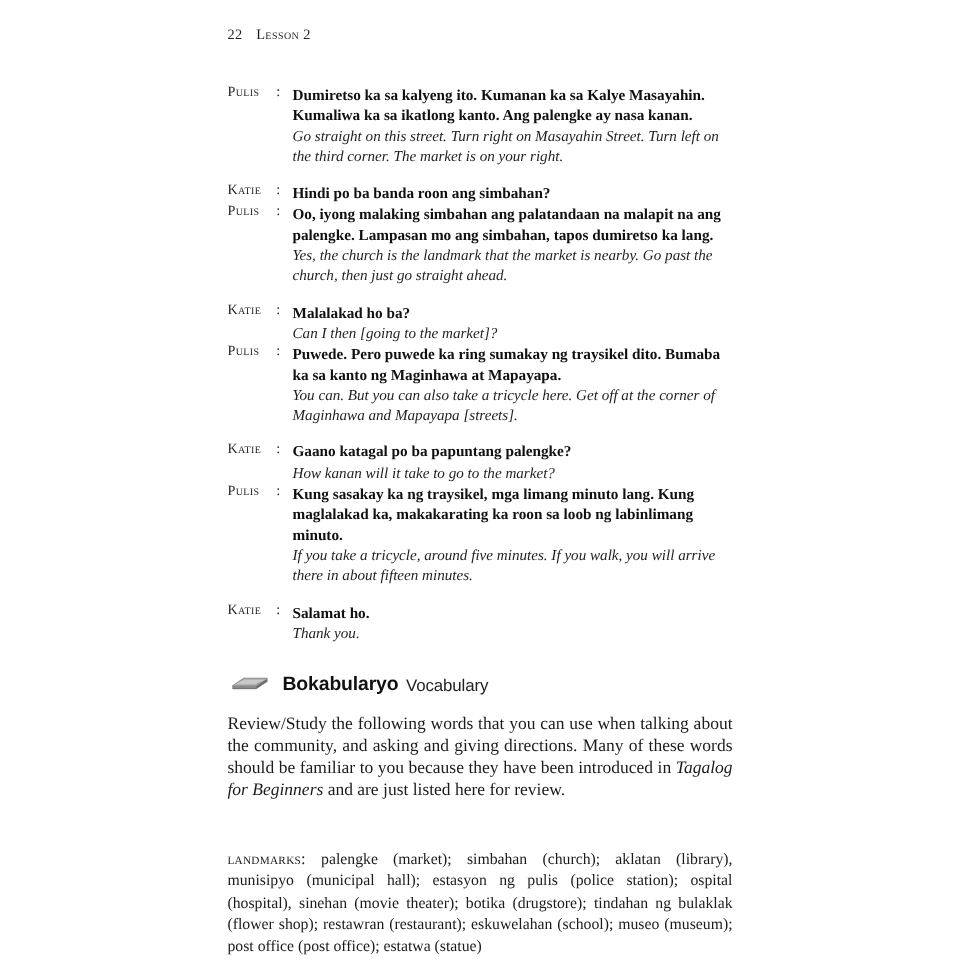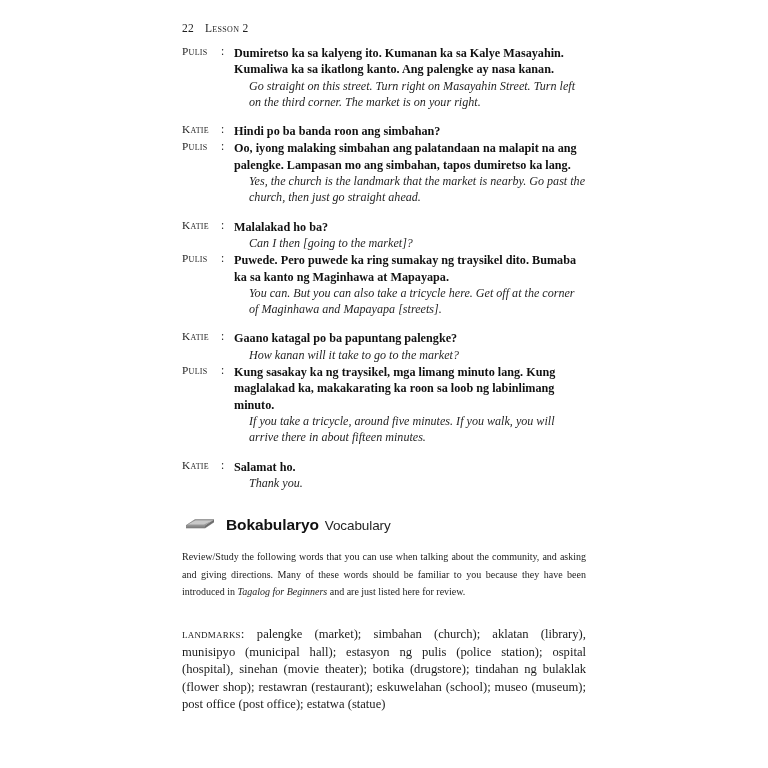--- a/index.html
+++ b/index.html
@@ -21,21 +21,21 @@
     left: 182px;
     top: 22px;
     width: 404px;
   }
 
   
   .runhead {
     font-size: 11.5px;
     letter-spacing: 0.2px;
     color: #1f1f1f;
-    margin-bottom: 11px;
+    margin-bottom: 34px;
     white-space: nowrap;
   }
   .runhead .pg {
     margin-right: 11px;
   }
   .smallcaps {
     font-variant: small-caps;
     letter-spacing: 0.35px;
   }
 
@@ -73,21 +73,20 @@
     font-weight: bold;
     font-size: 12.2px;
     line-height: 16.3px;
     color: #111111;
   }
   .en {
     font-style: italic;
     font-size: 12.1px;
     line-height: 16.3px;
     color: #1f1f1f;
-    margin-left: 15px;
   }
 
   
   .section-head {
     display: flex;
     align-items: center;
     margin-top: 25px;
     margin-bottom: 14px;
     margin-left: 3px;
   }
@@ -110,25 +109,25 @@
     font-family: "Liberation Sans", "DejaVu Sans", sans-serif;
     font-size: 13.5px;
     font-weight: normal;
     color: #1f1f1f;
     margin-left: 6px;
     letter-spacing: -0.1px;
   }
 
   
   .intro {
-    font-size: 10px;
+    font-size: 14px;
     line-height: 17.6px;
     text-align: justify;
     color: #1b1b1b;
-    margin-bottom: 24px;
+    margin-bottom: 36px;
   }
   .intro i { font-style: italic; }
 
   .vocab {
     font-size: 12.6px;
     line-height: 17.6px;
     text-align: justify;
     color: #1b1b1b;
   }
   .vocab .cat {

